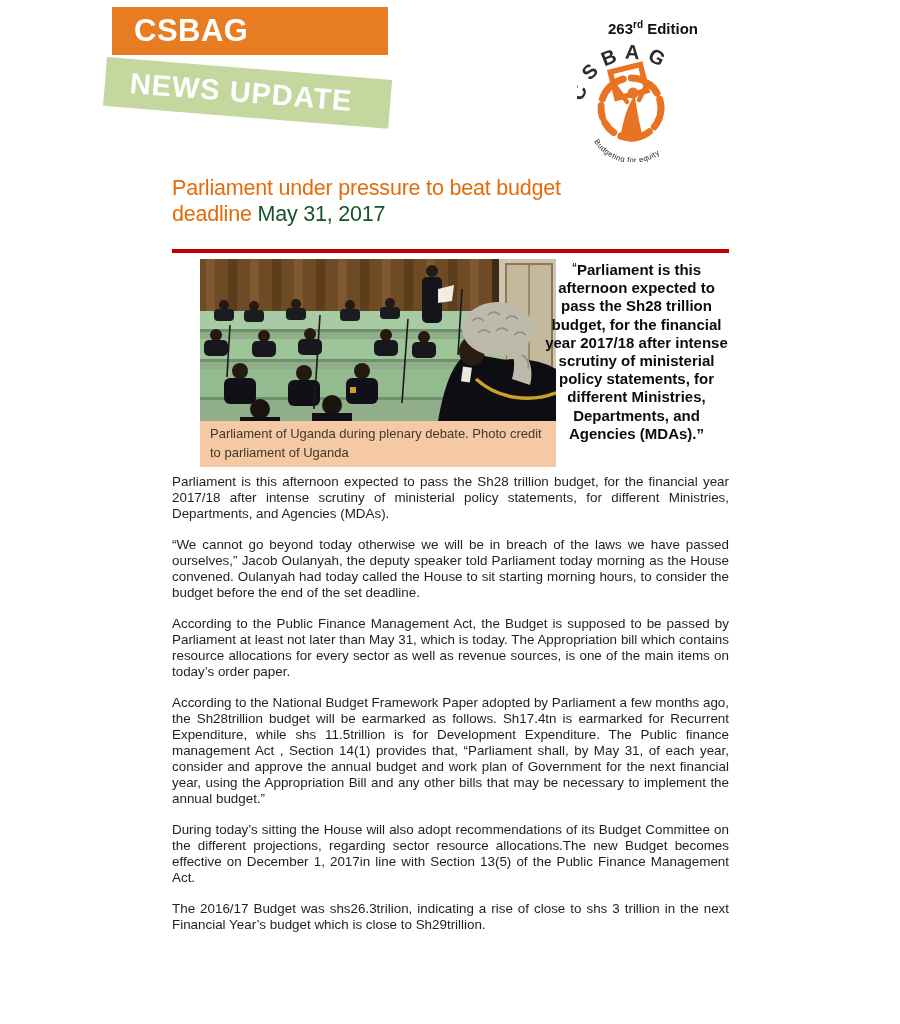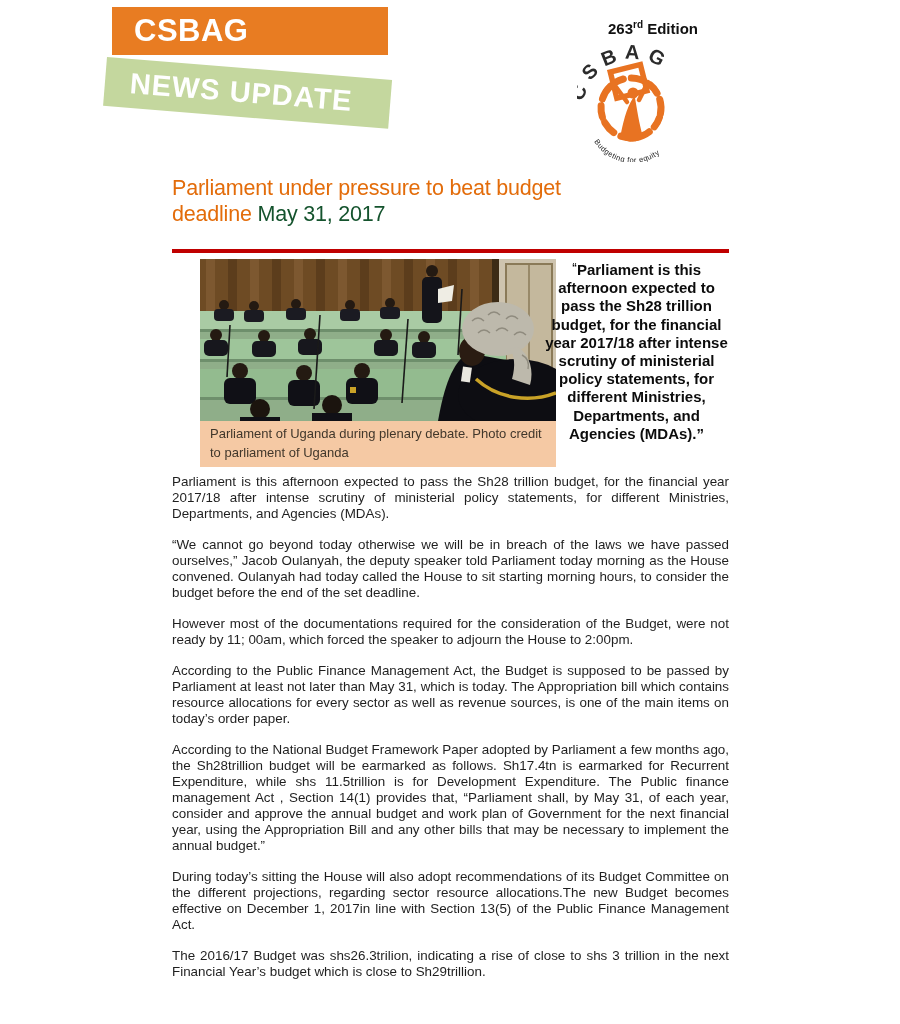--- a/index.html
+++ b/index.html
@@ -222,21 +222,20 @@
         <div class="figcaption">Parliament of Uganda during plenary debate. Photo credit to parliament of Uganda</div>
       </div>
 
       <blockquote class="pull-quote"><span class="qmark">“</span><span>Parliament is this afternoon expected to pass the Sh28 trillion budget, for the financial year 2017/18 after intense scrutiny of ministerial policy statements, for different Ministries, Departments, and Agencies (MDAs).</span><span>”</span>
       </blockquote>
     </div>
 
     <div class="body-copy">
       <p>Parliament is this afternoon expected to pass the Sh28 trillion budget, for the financial year 2017/18 after intense scrutiny of ministerial policy statements, for different Ministries, Departments, and Agencies (MDAs).</p>
       <p>“We cannot go beyond today otherwise we will be in breach of the laws we have passed ourselves,” Jacob Oulanyah, the deputy speaker told Parliament today morning as the House convened. Oulanyah had today called the House to sit starting morning hours, to consider the budget before the end of the set deadline.</p>
-      <p>However most of the documentations required for the consideration of the Budget, were not ready by 11; 00am, which forced the speaker to adjourn the House to 2:00pm.</p>
       <p>According to the Public Finance Management Act, the Budget is supposed to be passed by Parliament at least not later than May 31, which is today. The Appropriation bill which contains resource allocations for every sector as well as revenue sources, is one of the main items on today’s order paper.</p>
       <p>According to the National Budget Framework Paper adopted by Parliament a few months ago, the Sh28trillion budget will be earmarked as follows. Sh17.4tn is earmarked for Recurrent Expenditure, while shs 11.5trillion is for Development Expenditure. The Public finance management Act , Section 14(1) provides that, “Parliament shall, by May 31, of each year, consider and approve the annual budget and work plan of Government for the next financial year, using the Appropriation Bill and any other bills that may be necessary to implement the annual budget.”</p>
       <p>During today’s sitting the House will also adopt recommendations of its Budget Committee on the different projections, regarding sector resource allocations.The new Budget becomes effective on December 1, 2017in line with Section 13(5) of the Public Finance Management Act.</p>
       <p>The 2016/17 Budget was shs26.3trilion, indicating a rise of close to shs 3 trillion in the next Financial Year’s budget which is close to Sh29trillion.</p>
     </div>
   </div>
 
 
 </div>
 

